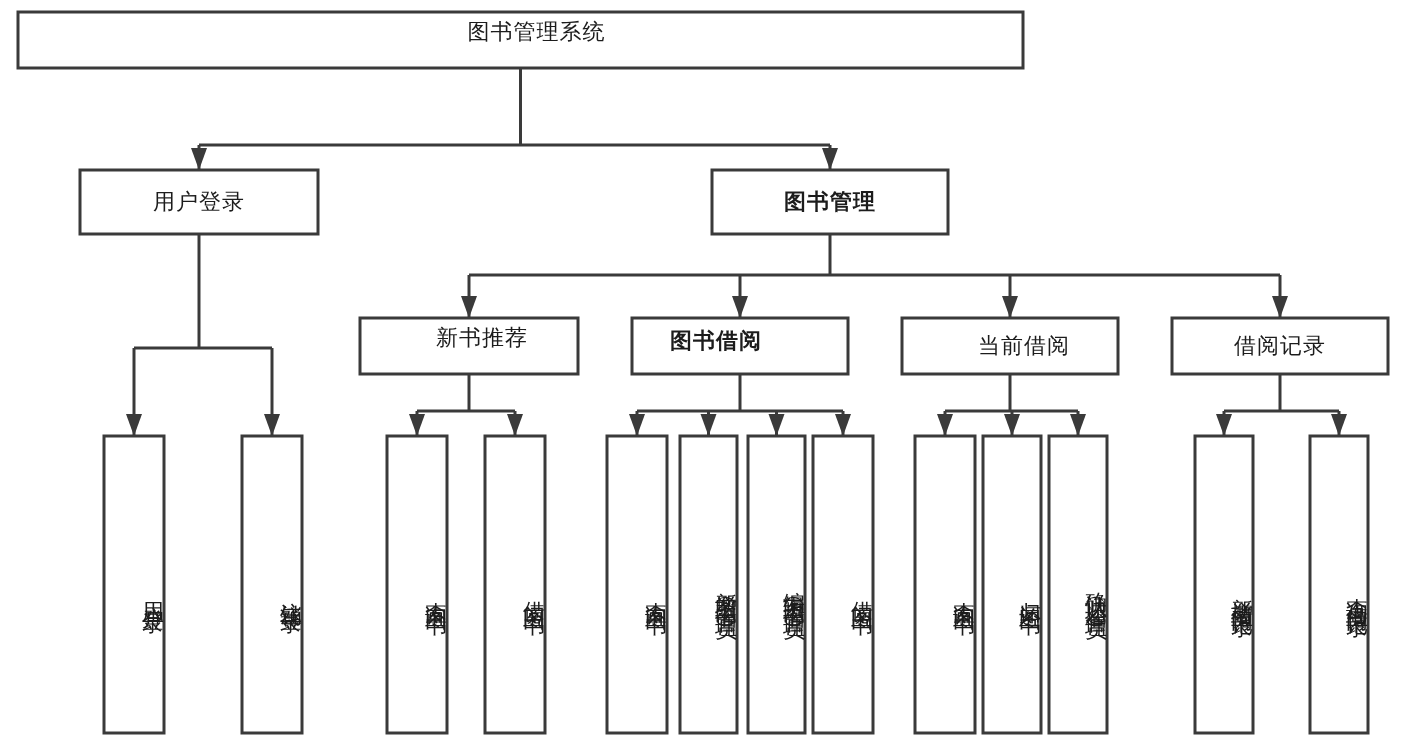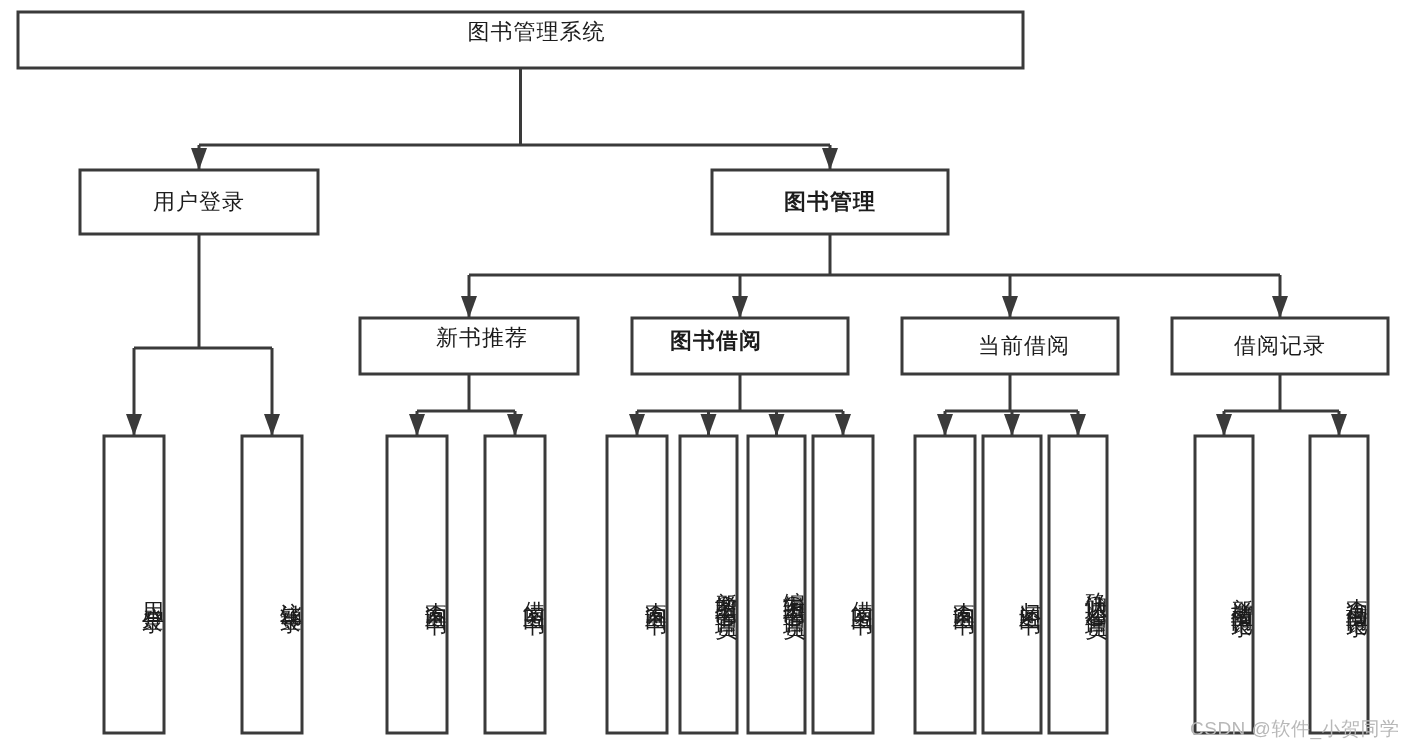--- a/index.html
+++ b/index.html
@@ -171,15 +171,14 @@
       <div class="node-label-v" style="left: 680px; top: 436px; width: 57px; height: 297px; padding-top: 14px; box-sizing: border-box;">新增图书（管理员）</div>
       <div class="node-label-v" style="left: 748px; top: 436px; width: 57px; height: 297px; padding-top: 14px; box-sizing: border-box;">编辑图书（管理员）</div>
       <div class="node-label-v" style="left: 813px; top: 436px; width: 60px; height: 297px; padding-top: 14px; box-sizing: border-box;">借阅图书</div>
       <div class="node-label-v" style="left: 915px; top: 436px; width: 60px; height: 297px; padding-top: 14px; box-sizing: border-box;">查询图书</div>
       <div class="node-label-v" style="left: 983px; top: 436px; width: 58px; height: 297px; padding-top: 14px; box-sizing: border-box;">归还图书</div>
       <div class="node-label-v" style="left: 1049px; top: 436px; width: 58px; height: 297px; padding-top: 14px; box-sizing: border-box;">确认归还（管理员）</div>
       <div class="node-label-v" style="left: 1195px; top: 436px; width: 58px; height: 297px; padding-top: 14px; box-sizing: border-box;">新增借阅记录</div>
       <div class="node-label-v" style="left: 1310px; top: 436px; width: 58px; height: 297px; padding-top: 14px; box-sizing: border-box;">查询借阅记录</div>
     </div>
 
-  <div class="watermark" style="left: 1190px; top: 716px;">CSDN @软件_小贺同学</div>
 
 </div>
 
 </body></html>

